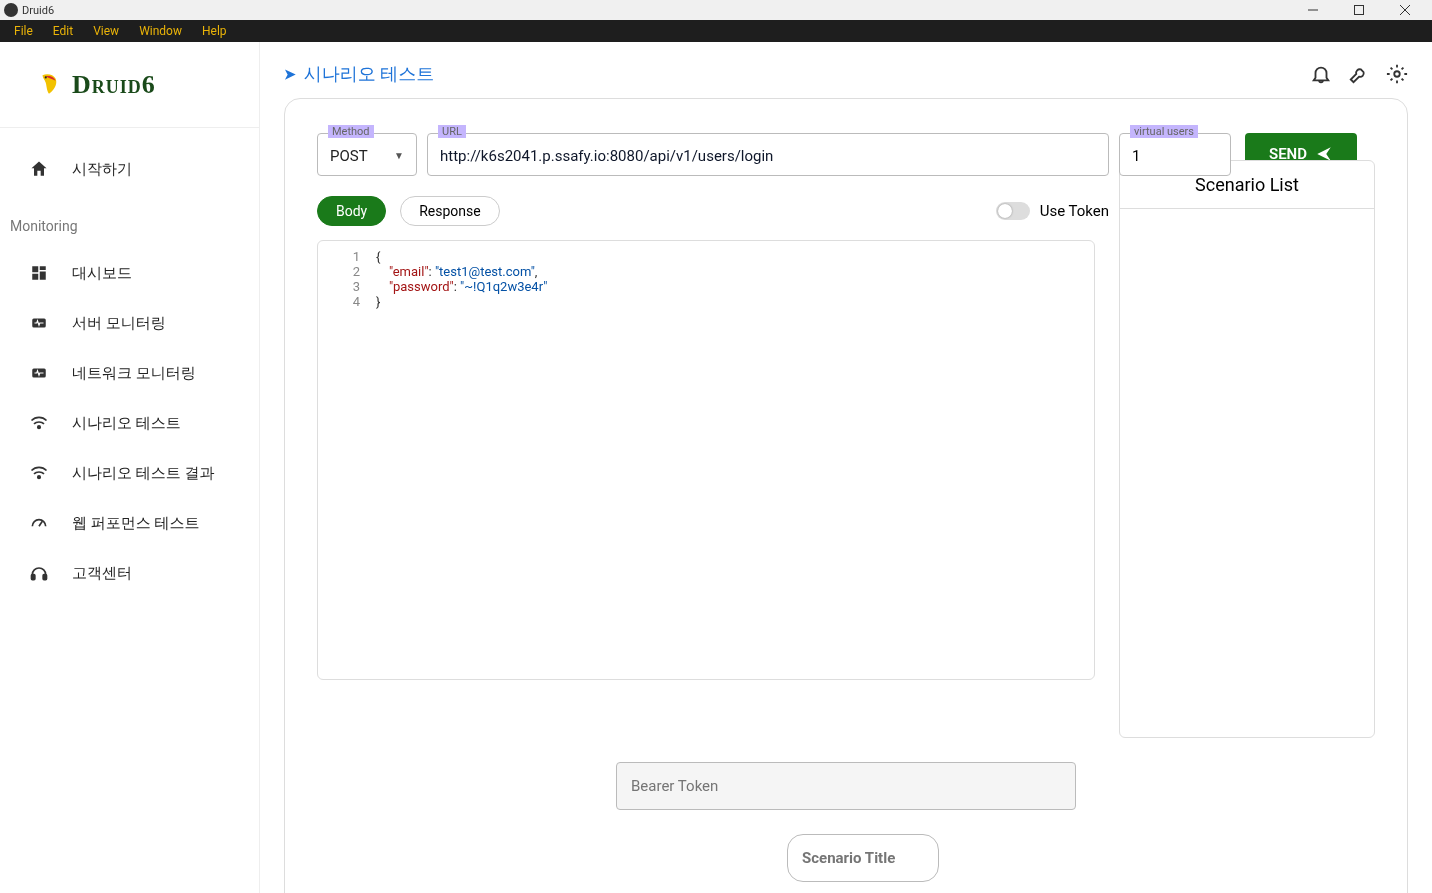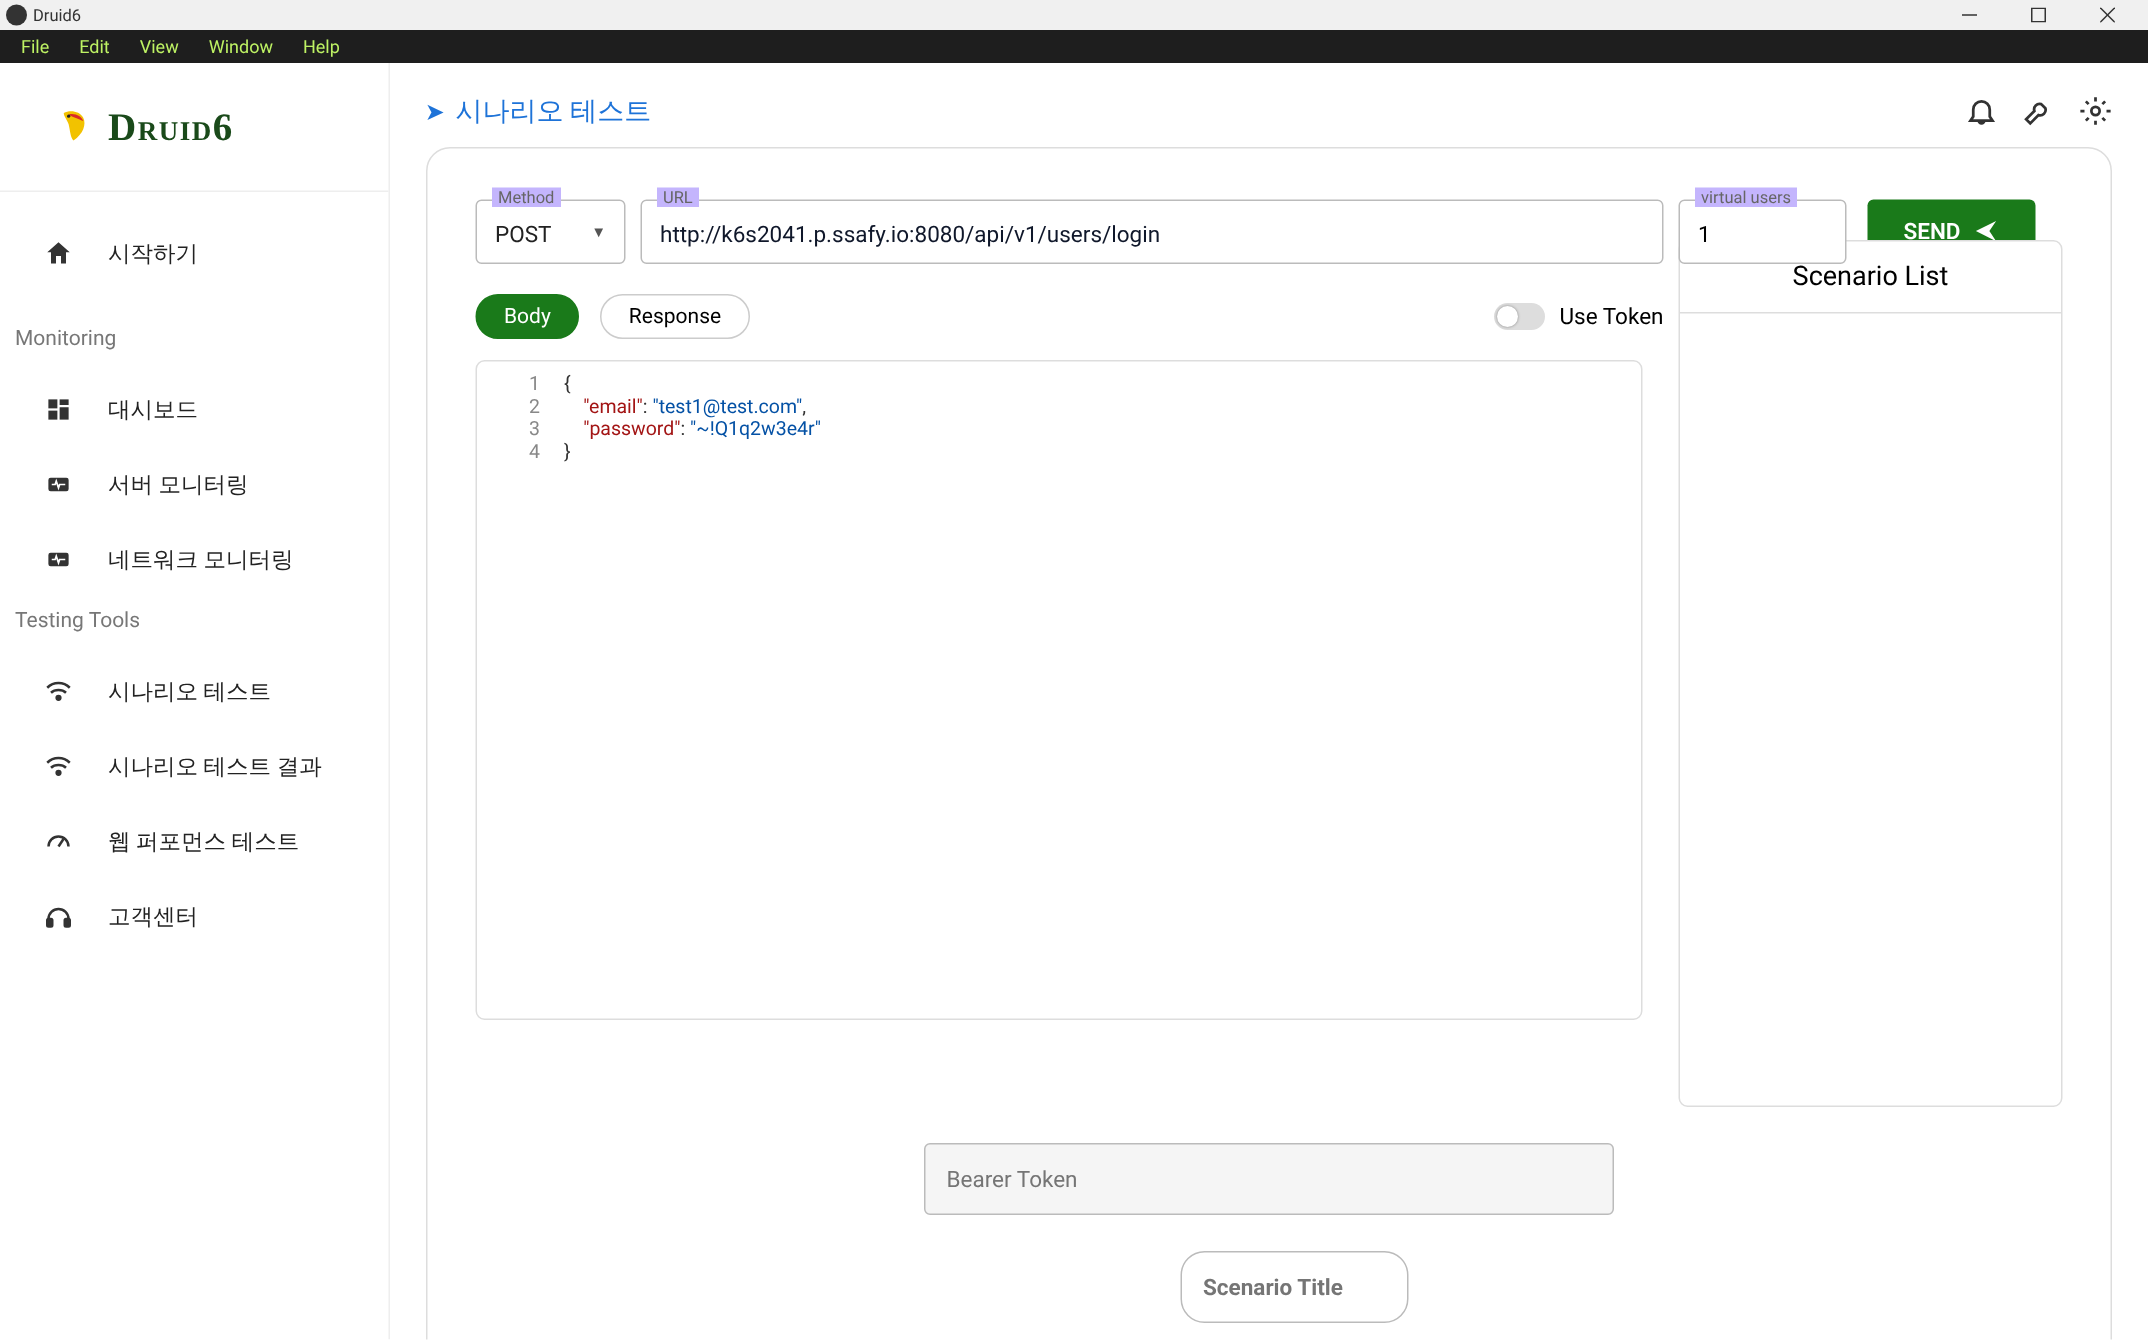--- a/index.html
+++ b/index.html
@@ -7,21 +7,21 @@
 
 
 .titlebar { height: 20px; background: #f0f0f0; display: flex; align-items: center; padding: 0 4px; font-size: 11px; color: #333; }
 .titlebar-icon { width: 14px; height: 14px; background: #333; border-radius: 50%; margin-right: 4px; display:inline-block;}
 .window-controls { margin-left: auto; display: flex; gap: 0; }
 .window-controls span { width: 46px; height: 20px; display: flex; align-items: center; justify-content: center; font-size: 12px; color: #333; cursor: default;}
 .window-controls svg { stroke: #333; }
 
 
 .menubar { height: 22px; background: #1e1e1e; display: flex; align-items: center; padding: 0 4px; }
-.menubar-item { color: #bef264; font-size: 12px; padding: 0 10px; cursor: default; }
+.menubar-item { color: #eab308; font-size: 12px; padding: 0 10px; cursor: default; }
 
 
 .app { display: flex; height: calc(893px - 42px); }
 .sidebar { width: 260px; border-right: 1px solid #eee; background: #fff; }
 .main { flex: 1; background: #fff; padding: 0 24px 24px 24px; }
 
 
 .logo-wrap { height: 86px; display: flex; align-items: center; padding-left: 36px; border-bottom: 1px solid #eee;}
 .logo-icon { width: 26px; height: 26px; display:inline-block; }
 .logo-text { font-family: Georgia, 'Times New Roman', serif; font-variant: small-caps; font-size: 26px; font-weight: 600; color: #1a4a1a; margin-left: 10px; letter-spacing: 1px;}
@@ -165,21 +165,20 @@
     <div class="side-item">
       <span class="ic">
         <svg viewBox="0 0 24 24" width="18" height="18" fill="#333">
             <rect x="3" y="6" width="18" height="12" rx="2"></rect>
             <path d="M6 12 L9 12 L10 9 L12 15 L13 12 L18 12" stroke="#fff" fill="none" stroke-width="1.5"></path>
           </svg>
       </span>
       <span class="lbl">네트워크 모니터링</span>
     </div>
 
-    <div class="side-head">Testing Tools</div>
     <div class="side-item">
       <span class="ic">
         <svg viewBox="0 0 24 24" width="20" height="20" fill="none" stroke="#333" stroke-width="2">
             <path d="M3 9 C8 4 16 4 21 9"></path>
             <path d="M6 13 C9 10 15 10 18 13"></path>
             <circle cx="12" cy="17" r="1.5" fill="#333"></circle>
           </svg>
       </span>
       <span class="lbl">시나리오 테스트</span>
     </div>

